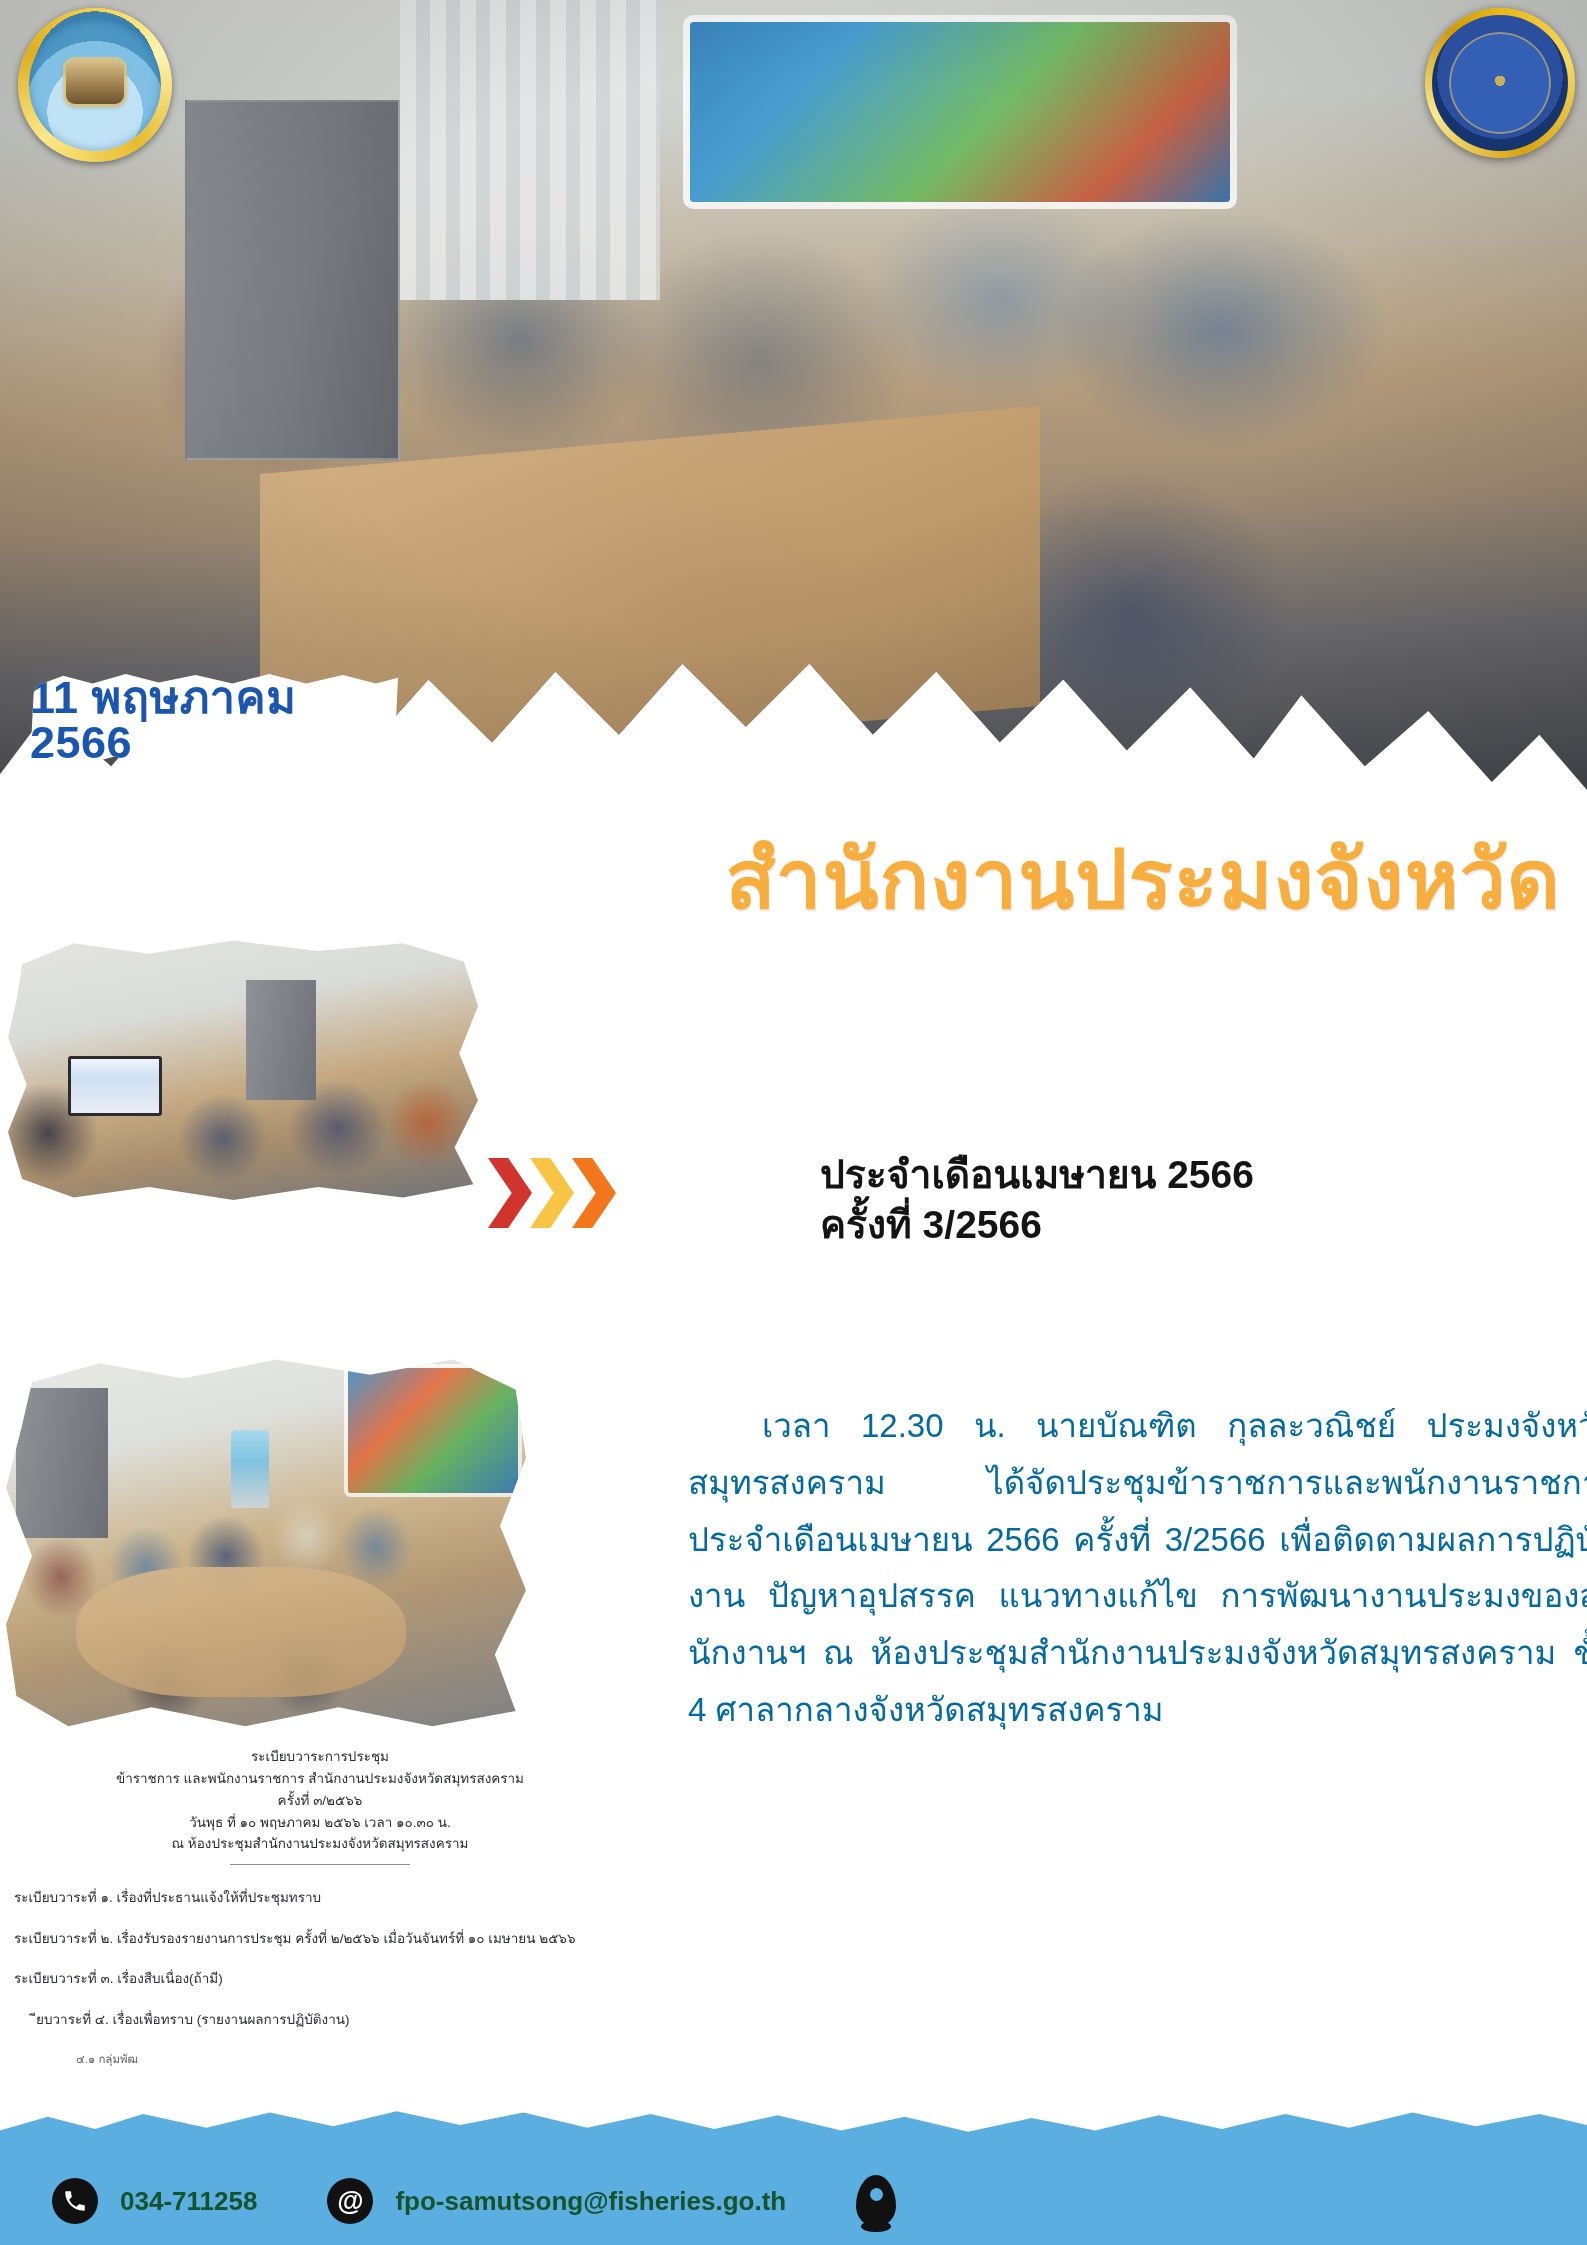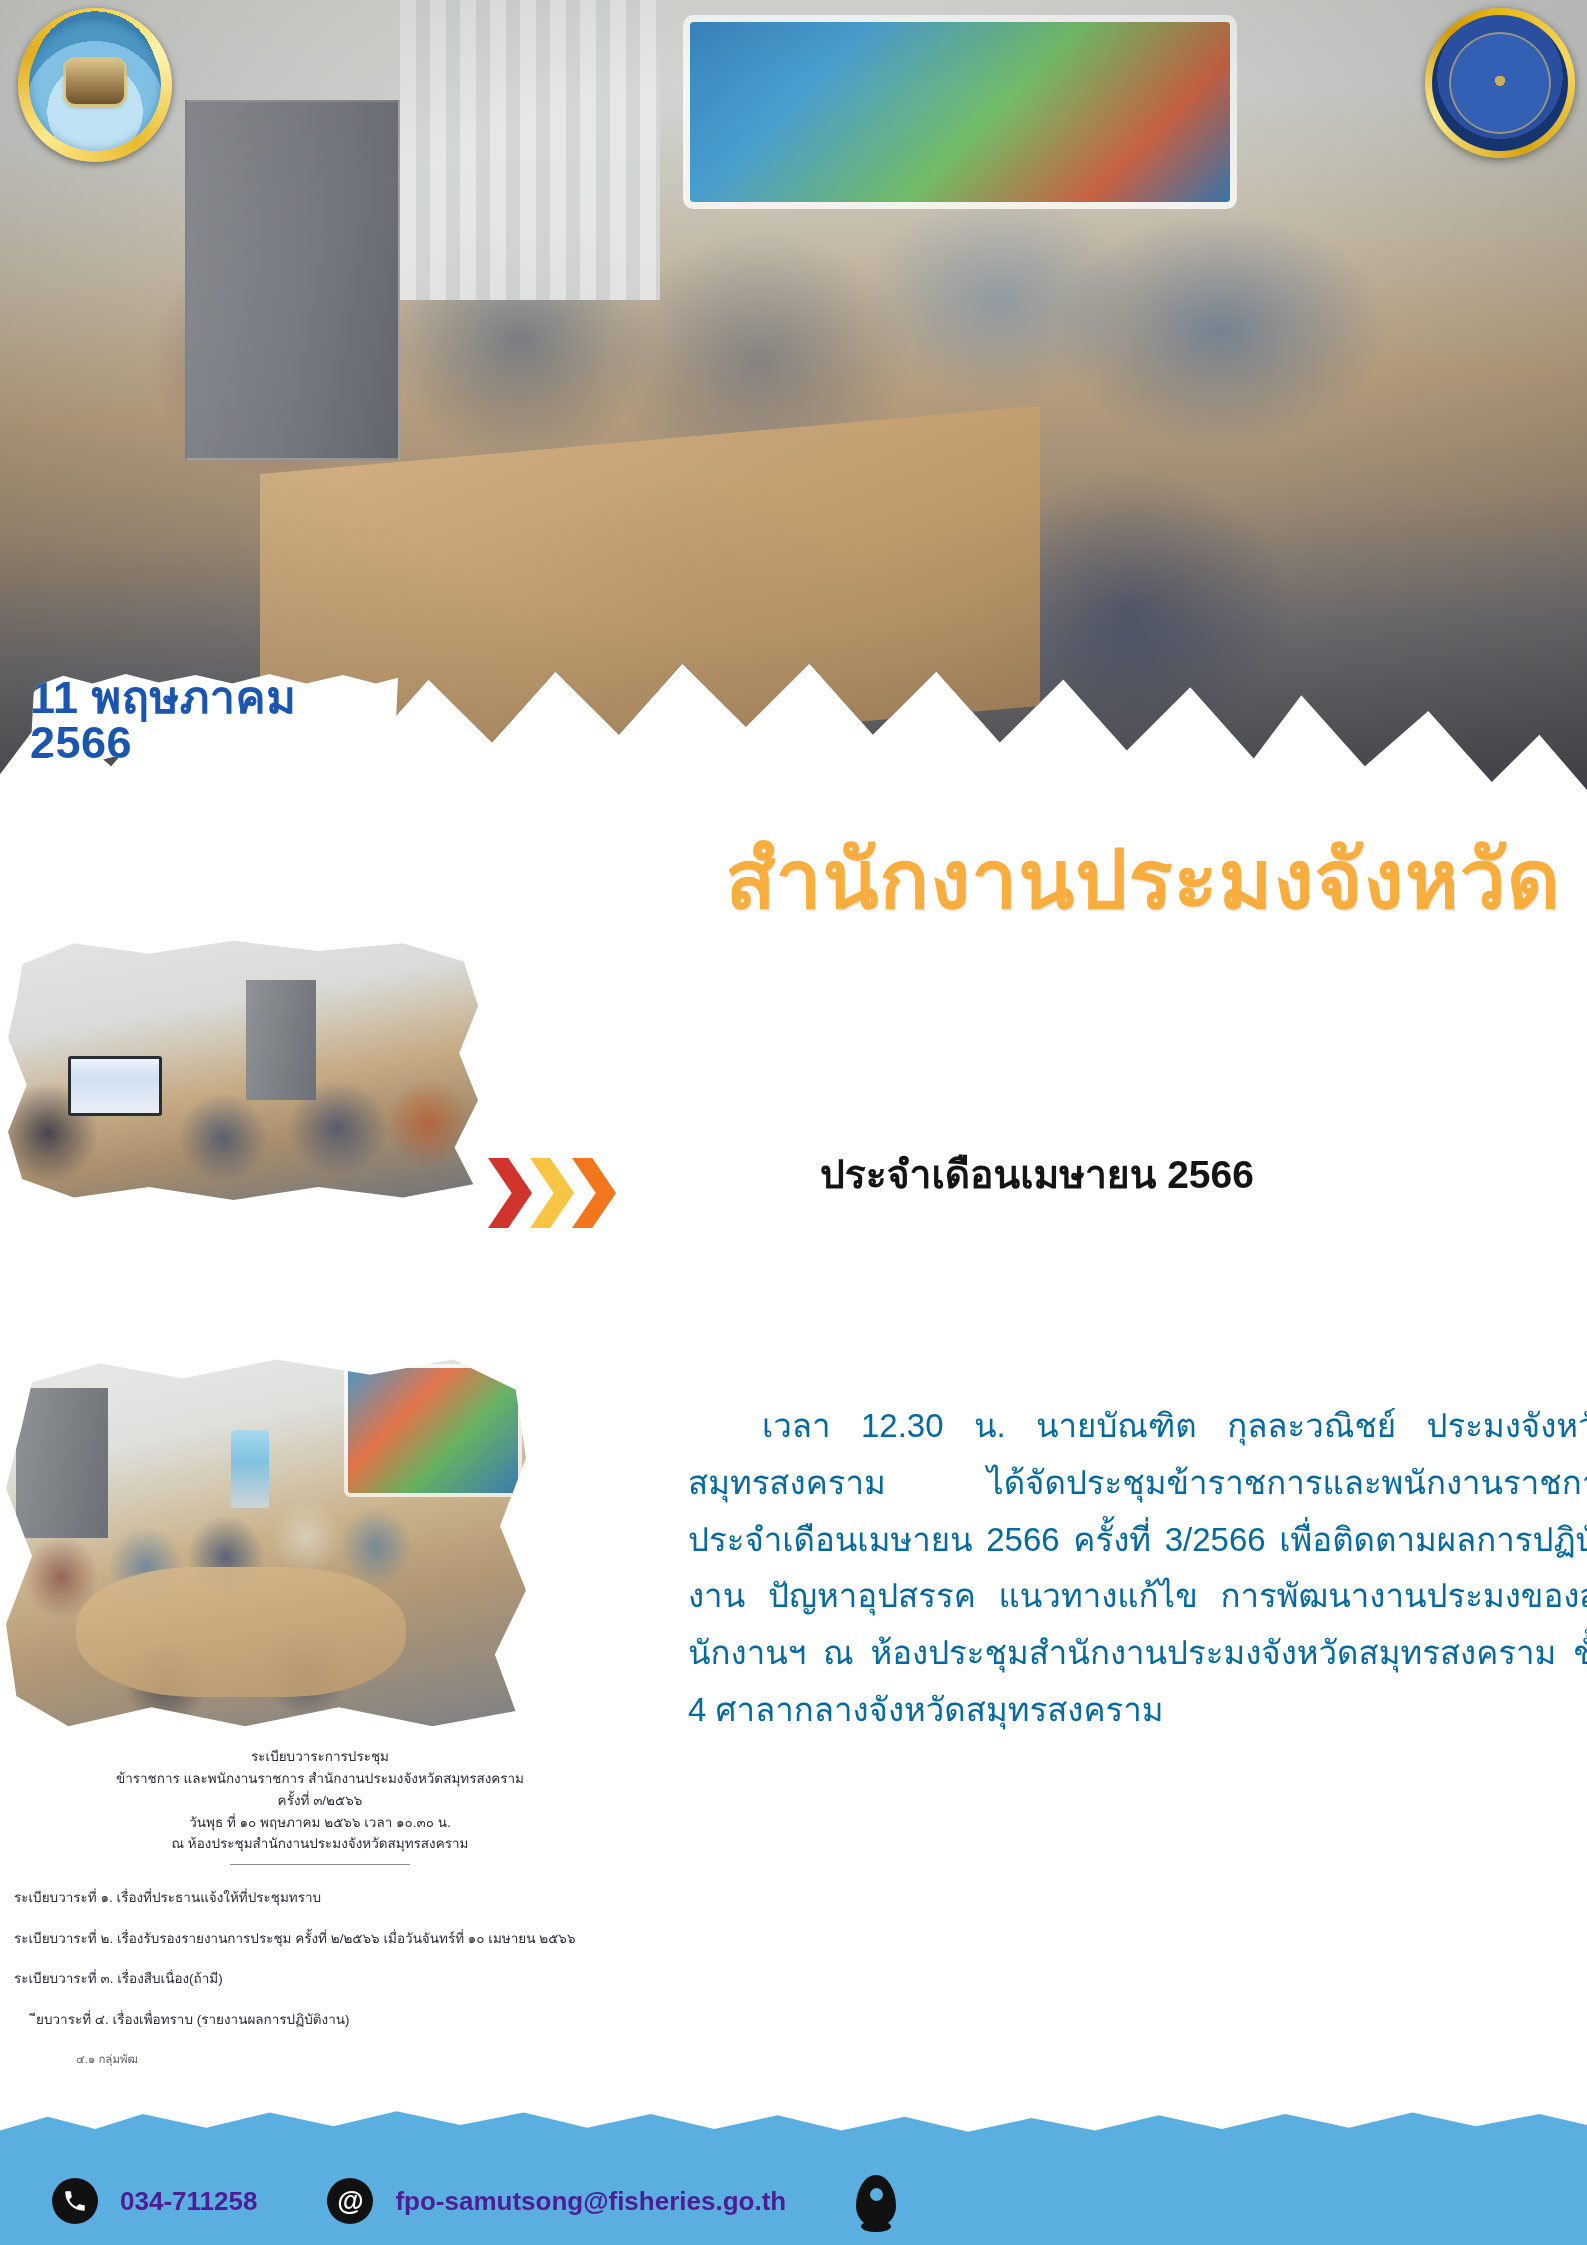--- a/index.html
+++ b/index.html
@@ -230,21 +230,21 @@
     position:absolute;left:0;bottom:0;width:100%;height:88px;
     display:flex;align-items:center;padding-left:52px;gap:22px;
   }
   .fic{
     width:46px;height:46px;border-radius:50%;background:#111;flex:0 0 auto;
     display:flex;align-items:center;justify-content:center;color:#fff;
   }
   .fic.pin{border-radius:50% 50% 50% 50%/60% 60% 40% 40%;width:40px;height:52px;position:relative;}
   .fic.pin::after{content:"";position:absolute;width:13px;height:13px;border-radius:50%;background:#5BAEE0;top:13px;}
   .fic.pin::before{content:"";position:absolute;bottom:-5px;width:30px;height:11px;border-radius:50%;background:#111;}
-  .ftxt{color:#4c1d95;font-size:26px;font-weight:bold;white-space:nowrap;}
+  .ftxt{color:#14532d;font-size:26px;font-weight:bold;white-space:nowrap;}
   .faddr{color:#111;font-size:22px;line-height:1.4;white-space:nowrap;}
   .fsep{width:26px;flex:0 0 auto;}
 
   
   .doc-fade{
     position:absolute;left:0;top:2080px;width:660px;height:44px;
     background:linear-gradient(#ffffff 55%,rgba(255,255,255,0));
   }
 </style>
 </head>
@@ -283,20 +283,21 @@
   <div class="chev chev-2">
       <i></i>
     </div>
   <div class="chev chev-3">
       <i></i>
     </div>
 </div>
 
 <div class="subtitle">
   <div>ประจำเดือนเมษายน 2566</div>
+  <div>ครั้งที่ 3/2566</div>
 </div>
 
 <div class="body-copy">
   <p>เวลา 12.30 น. นายบัณฑิต กุลละวณิชย์ ประมงจังหวัดสมุทรสงคราม ได้จัดประชุมข้าราชการและพนักงานราชการประจำเดือนเมษายน 2566 ครั้งที่ 3/2566 เพื่อติดตามผลการปฏิบัติงาน ปัญหาอุปสรรค แนวทางแก้ไข การพัฒนางานประมงของสำนักงานฯ ณ ห้องประชุมสำนักงานประมงจังหวัดสมุทรสงคราม ชั้น 4 ศาลากลางจังหวัดสมุทรสงคราม</p>
 </div>
 
 <div class="photo3">
   <div class="photo3-bg"></div>
   <div class="cab2"></div>
   <div class="cooler"></div>

